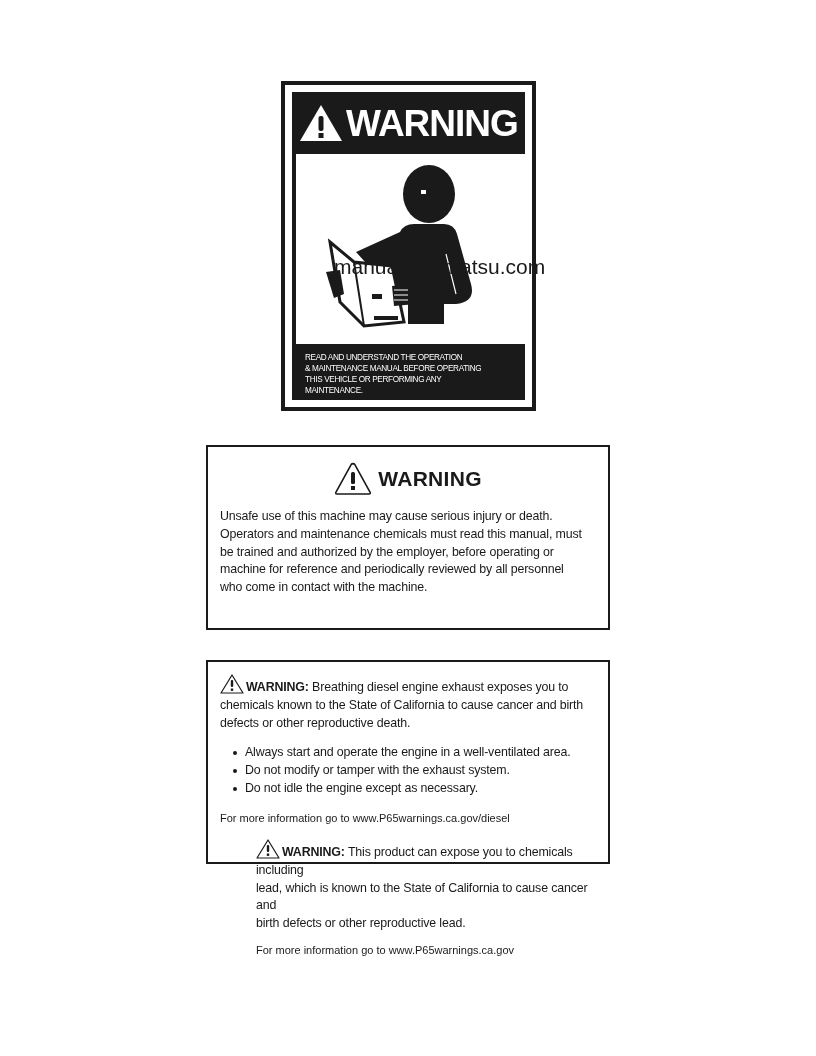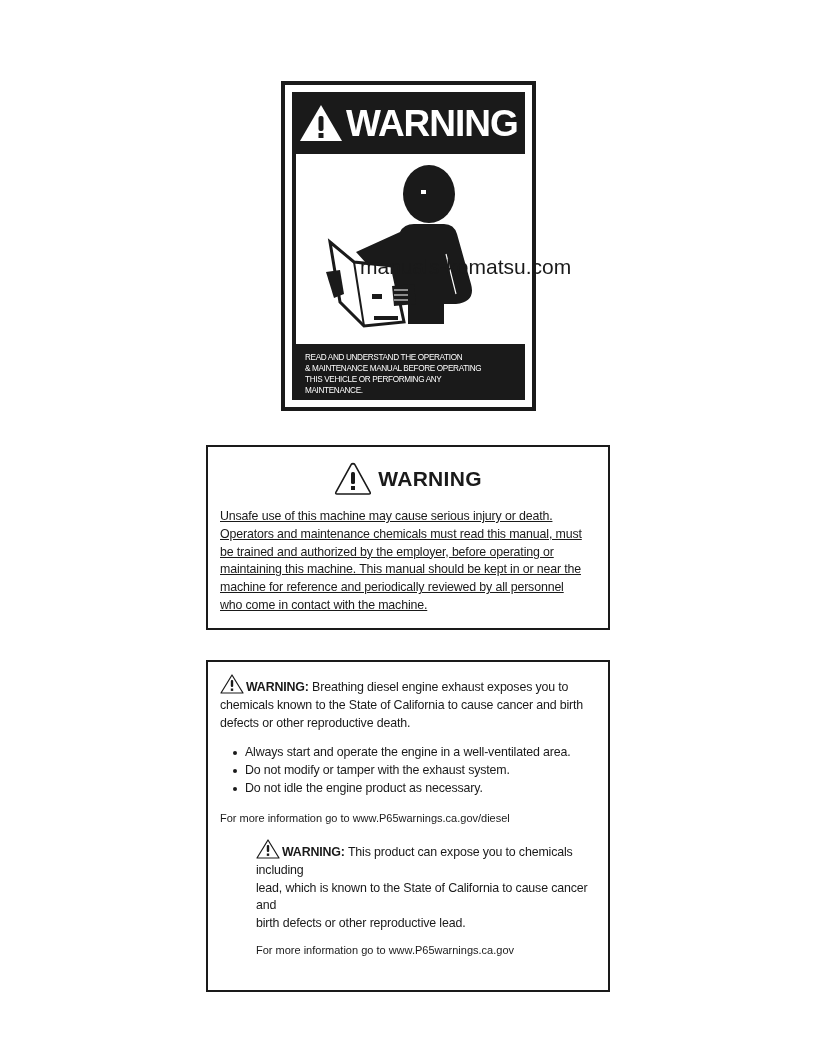--- a/index.html
+++ b/index.html
@@ -33,41 +33,41 @@
     position: absolute; left: 4px; top: 62px; width: 232px; height: 190px;
     background: #ffffff; overflow: visible;
   }
   .sign-picture svg { position: absolute; left: 0; top: 0; }
   .sign-caption {
     position: absolute; left: 13px; top: 260px; right: 6px;
     color: #ffffff; font-weight: normal; font-size: 8.2px; line-height: 11px;
     letter-spacing: -0.35px; text-transform: uppercase;
   }
   .watermark {
-    position: absolute; left: 360px; top: 255px; font-size: 21px; color: #1a1a1a;
+    position: absolute; left: 334px; top: 255px; font-size: 21px; color: #1a1a1a;
     font-family: "Liberation Sans", sans-serif; white-space: nowrap;
   }
   
   .box {
     position: absolute; left: 206px; width: 404px; box-sizing: border-box;
     border: 2px solid #1a1a1a; background: #ffffff;
   }
   .box-2 { top: 445px; height: 185px; }
-  .box-3 { top: 660px; height: 332px; }
+  .box-3 { top: 660px; height: 204px; }
   .box-2-head {
     position: absolute; left: 0; right: 0; top: 15px; display: flex;
     justify-content: center; align-items: center;
   }
   .box-2-head svg { width: 38px; height: 34px; margin-right: 6px; }
   .box-2-title { font-weight: bold; font-size: 21px; letter-spacing: 0.3px; }
   .box-body {
     position: absolute; left: 12px; right: 10px;
     font-size: 12.4px; line-height: 17.8px; letter-spacing: -0.15px;
   }
-  .box-2 .box-body { top: 61px; text-decoration: underline; }
+  .box-2 .box-body { top: 61px; }
   .p65-block { position: absolute; left: 12px; right: 8px; font-size: 12.4px; line-height: 17.8px; letter-spacing: -0.15px; }
   .p65-1 { top: 12px; }
   .p65-2 { top: 177px; margin-left: 36px; }
   .p65-head svg { width: 24px; height: 20px; vertical-align: -3px; margin-right: 2px; }
   .p65-label { font-weight: bold; }
   ul.bullets { list-style: none; margin: 12px; padding: 0; }
   ul.bullets li { position: relative; padding-left: 13px; }
   ul.bullets li::before {
     content: ""; position: absolute; left: 1px; top: 7px; width: 4px; height: 4px;
     background: #1a1a1a; border-radius: 50%;
@@ -125,41 +125,40 @@
       <path d="M19 2 Q20 1 21 3 L36 30 Q37 32 35 32 L3 32 Q1 32 2 30 L17 3 Q18 1 19 2 Z" fill="none" stroke="#1a1a1a" stroke-width="1.6"></path>
       <rect x="17" y="10" width="4" height="12" rx="1.5" fill="#1a1a1a"></rect>
       <rect x="17" y="24" width="4" height="4" fill="#1a1a1a"></rect>
     </svg>
     <span class="box-2-title">WARNING</span>
   </div>
   <div class="box-body">
     <div>Unsafe use of this machine may cause serious injury or death.</div>
     <div>Operators and maintenance chemicals must read this manual, must</div>
     <div>be trained and authorized by the employer, before operating or</div>
-    <div>maintaining this machine. This manual should be kept in or near the</div>
     <div>machine for reference and periodically reviewed by all personnel</div>
     <div>who come in contact with the machine.</div>
   </div>
 </div>
 
 <div class="box box-3">
   <div class="p65-block p65-1">
     <div class="p65-head">
       <svg viewBox="0 0 24 20">
         <path d="M12 1 L23 19 L1 19 Z" fill="none" stroke="#1a1a1a" stroke-width="1.2" stroke-linejoin="round"></path>
         <rect x="10.8" y="6" width="2.4" height="7" rx="1" fill="#1a1a1a"></rect>
         <rect x="10.8" y="14.5" width="2.4" height="2.4" fill="#1a1a1a"></rect>
       </svg><span class="p65-label">WARNING:</span><span> Breathing diesel engine exhaust exposes you to</span>
     </div>
     <div>chemicals known to the State of California to cause cancer and birth</div>
     <div>defects or other reproductive death.</div>
     <ul class="bullets">
       <li>Always start and operate the engine in a well-ventilated area.</li>
       <li>Do not modify or tamper with the exhaust system.</li>
-      <li>Do not idle the engine product as necessary.</li>
+      <li>Do not idle the engine except as necessary.</li>
     </ul>
     <div class="more-info">For more information go to www.P65warnings.ca.gov/diesel</div>
   </div>
 
   <div class="p65-block p65-2">
     <div class="p65-head">
       <svg viewBox="0 0 24 20">
         <path d="M12 1 L23 19 L1 19 Z" fill="none" stroke="#1a1a1a" stroke-width="1.2" stroke-linejoin="round"></path>
         <rect x="10.8" y="6" width="2.4" height="7" rx="1" fill="#1a1a1a"></rect>
         <rect x="10.8" y="14.5" width="2.4" height="2.4" fill="#1a1a1a"></rect>

